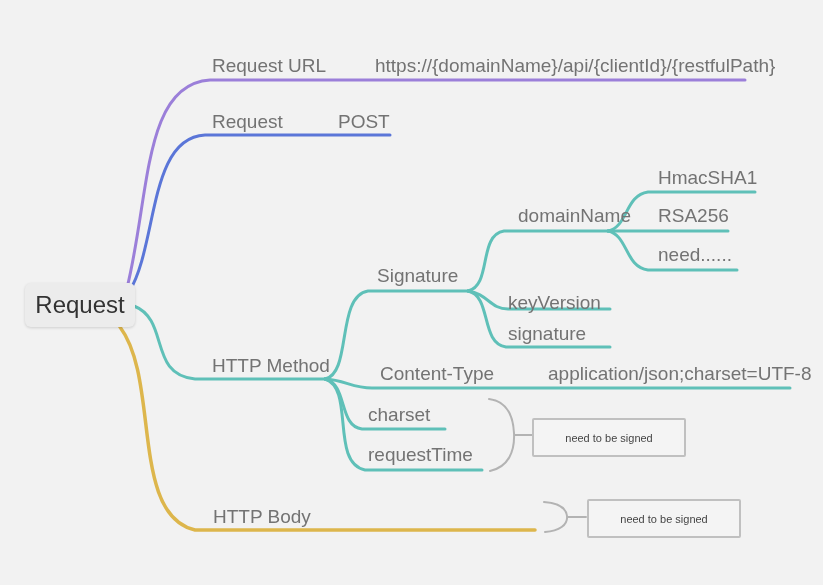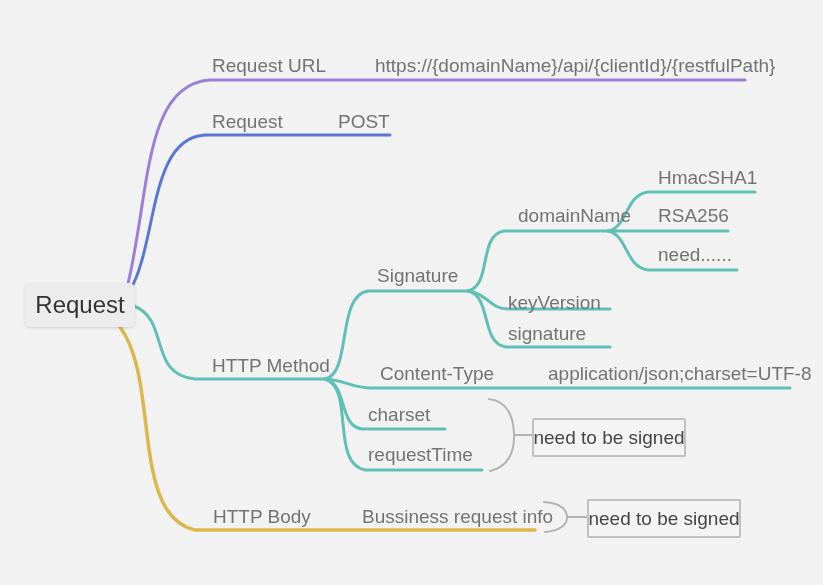--- a/index.html
+++ b/index.html
@@ -27,21 +27,21 @@
     box-shadow:0 1px 3px rgba(0,0,0,0.15);
     display:flex;align-items:center;justify-content:center;
     font-size:24px;color:#333333;
   }
   .note-box{
     position:absolute;
     background:#f4f4f4;
     border:2px solid #c0c0c0;
     border-radius:2px;
     display:flex;align-items:center;justify-content:center;
-    font-size:19px;color:#454545;
+    font-size:11px;color:#454545;
     white-space:nowrap;
   }
   #note-header{left:532px;top:418px;width:150px;height:35px;}
   #note-body{left:587px;top:499px;width:150px;height:35px;}
 </style>
 </head>
 <body>
 
 <div id="canvas">
 
@@ -84,21 +84,20 @@
 
   <div class="lbl" style="left:212px;top:58px">Request URL</div>
   <div class="lbl" style="left:375px;top:58px">https://{domainName}/api/{clientId}/{restfulPath}</div>
 
   <div class="lbl" style="left:212px;top:114px">Request</div>
   <div class="lbl" style="left:338px;top:114px">POST</div>
 
   <div class="lbl" style="left:212px;top:358px">HTTP Method</div>
 
   <div class="lbl" style="left:213px;top:509px">HTTP Body</div>
-  <div class="lbl" style="left:362px;top:509px">Bussiness request info</div>
 
   <div class="lbl" style="left:377px;top:268px">Signature</div>
 
   <div class="lbl" style="left:380px;top:366px">Content-Type</div>
   <div class="lbl" style="left:548px;top:366px">application/json;charset=UTF-8</div>
 
   <div class="lbl" style="left:368px;top:407px">charset</div>
   <div class="lbl" style="left:368px;top:447px">requestTime</div>
 
   <div class="lbl" style="left:518px;top:208px">domainName</div>

